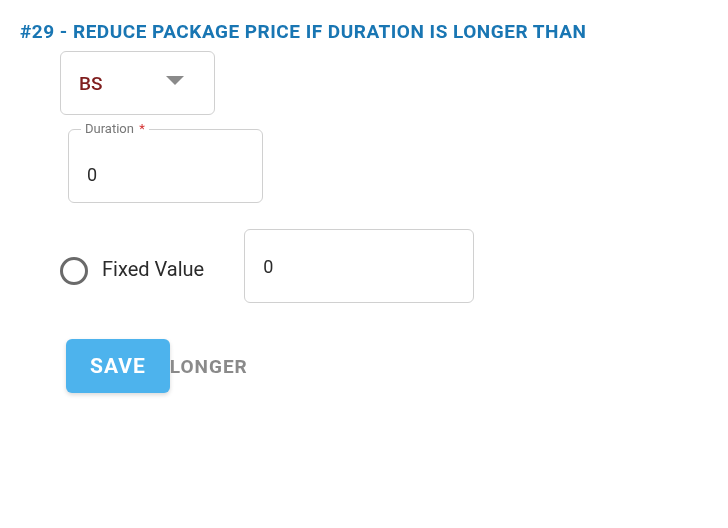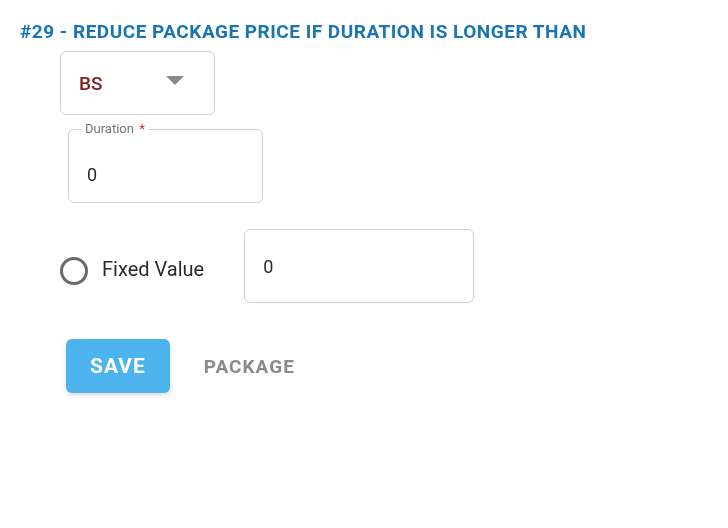--- a/index.html
+++ b/index.html
@@ -146,21 +146,20 @@
       font-weight: 400;
       padding: 0 18px;
       width: 100%;
       height: 100%;
       font-family: inherit;
       background: transparent;
     }
     .button-row {
       display: flex;
       align-items: center;
-      gap: 34px;
       padding-left: 6px;
     }
     .save-btn {
       background: #4db3ed;
       color: #fff;
       border: none;
       border-radius: 6px;
       padding: 0 24px;
       height: 54px;
       font-size: 21px;
@@ -213,16 +212,16 @@
       </div>
     </div>
 
     <div class="value-input-wrapper">
       <input class="value-input" type="text" value="0" style="">
     </div>
   </div>
 
   <div class="button-row">
     <button class="save-btn">SAVE</button>
-    <button class="cancel-btn">PACKAGE</button>
+    <button class="cancel-btn">LONGER</button>
   </div>
 
 </div>
 
 </body></html>

